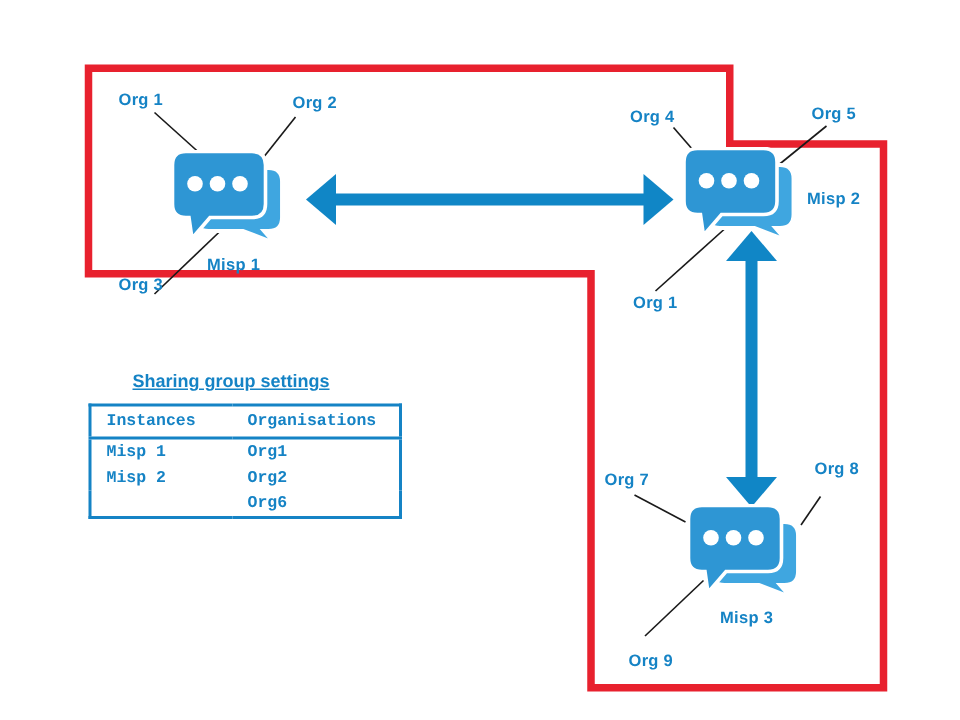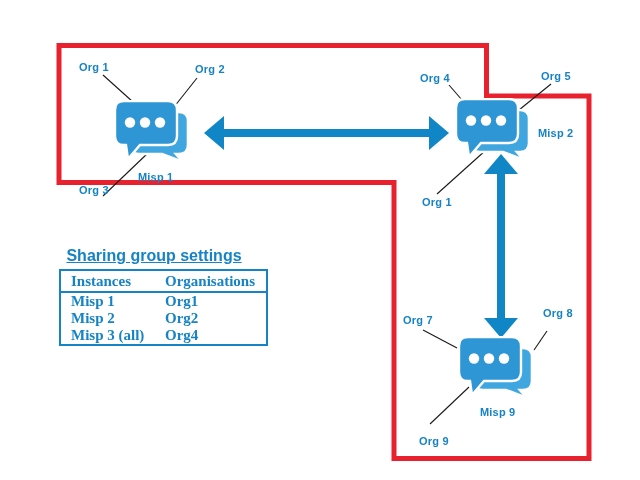--- a/index.html
+++ b/index.html
@@ -19,34 +19,34 @@
     font-weight:bold;
     letter-spacing:.2px;
     white-space:nowrap;
   }
   .sg-title{
     position:absolute;
     left:59px;top:247px;width:190px;
     z-index:5;
     text-align:center;
     color:#1583c5;
-    font-size:16px;
+    font-size:12px;
     font-weight:bold;
     text-decoration:underline;
   }
   .sg-table{
     position:absolute;
     left:59px;top:269px;
     z-index:5;
     border-collapse:collapse;
     table-layout:fixed;
     color:#1583c5;
-    font-size:15px;
+    font-size:11px;
     font-weight:bold;
-    font-family:Liberation Serif, serif;
+    font-family:Liberation Mono, monospace;
   }
   .sg-table th,.sg-table td{
     text-align:left;
     vertical-align:middle;
     padding:0 0 0 10px;
     border:0;
   }
   .sg-table{border:2px solid #1583c5;}
   .sg-table th{
     height:20px;
@@ -109,21 +109,21 @@
   <div class="lbl" style="left:138px;top:171px">Misp 1</div>
   <div class="lbl" style="left:79px;top:184px">Org 3</div>
 
   <div class="lbl" style="left:420px;top:72px">Org 4</div>
   <div class="lbl" style="left:541px;top:70px">Org 5</div>
   <div class="lbl" style="left:538px;top:127px">Misp 2</div>
   <div class="lbl" style="left:422px;top:196px">Org 1</div>
 
   <div class="lbl" style="left:403px;top:314px">Org 7</div>
   <div class="lbl" style="left:543px;top:307px">Org 8</div>
-  <div class="lbl" style="left:480px;top:406px">Misp 9</div>
+  <div class="lbl" style="left:480px;top:406px">Misp 3</div>
   <div class="lbl" style="left:419px;top:435px">Org 9</div>
 
   <div class="sg-title">Sharing group settings</div>
 
   <table class="sg-table">
     <thead>
       <tr>
         <th class="col-divider col-instances">Instances</th>
         <th class="col-orgs">Organisations</th>
       </tr>
@@ -131,19 +131,19 @@
     <tbody>
       <tr>
         <td class="col-divider">Misp 1</td>
         <td>Org1</td>
       </tr>
       <tr>
         <td class="col-divider">Misp 2</td>
         <td>Org2</td>
       </tr>
       <tr>
-        <td class="col-divider">Misp 3 (all)</td>
-        <td>Org4</td>
+        <td class="col-divider"></td>
+        <td>Org6</td>
       </tr>
     </tbody>
   </table>
 
 </div>
 
 </body></html>

